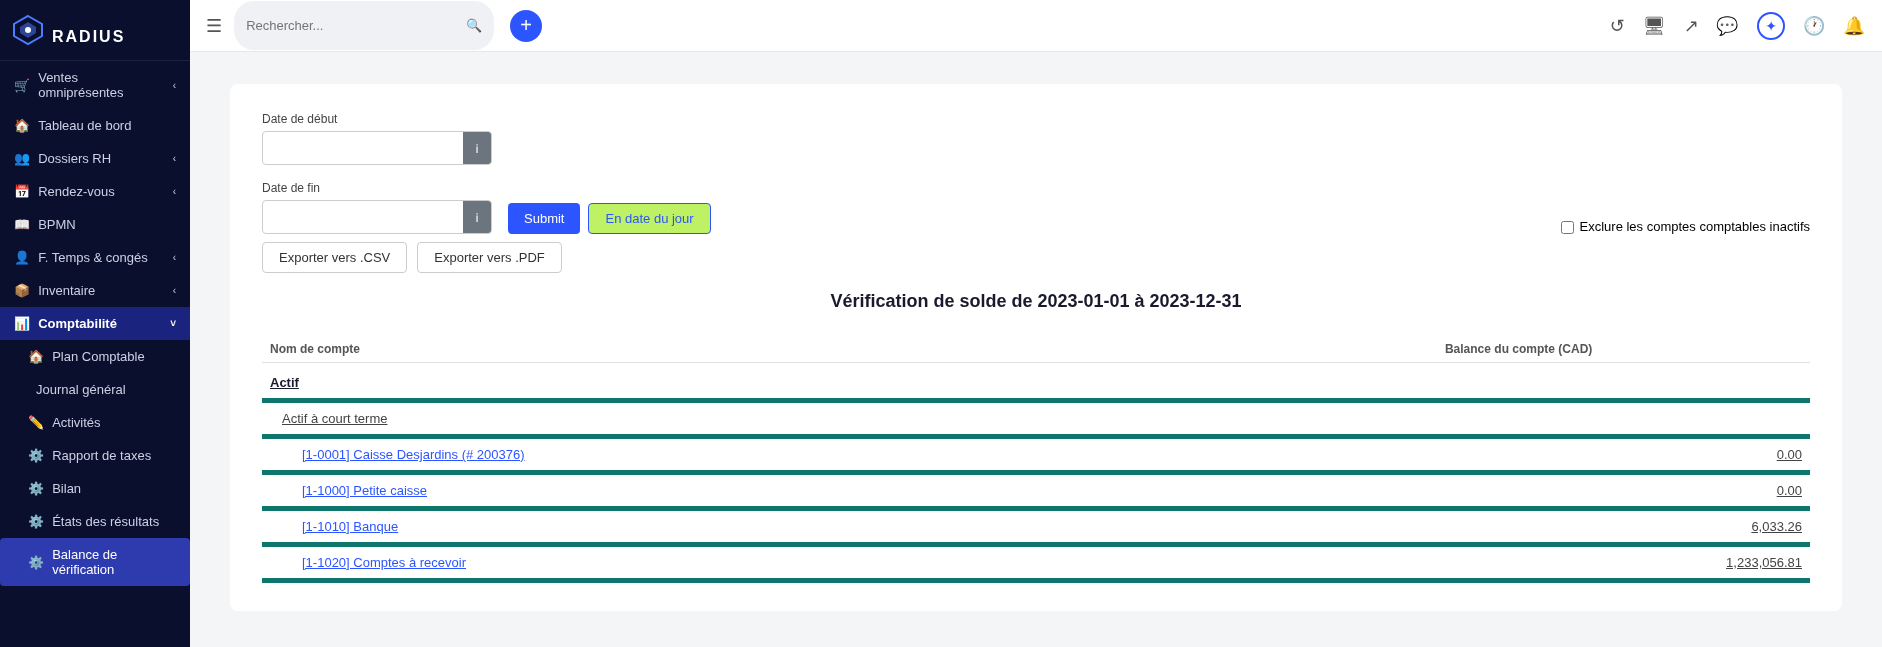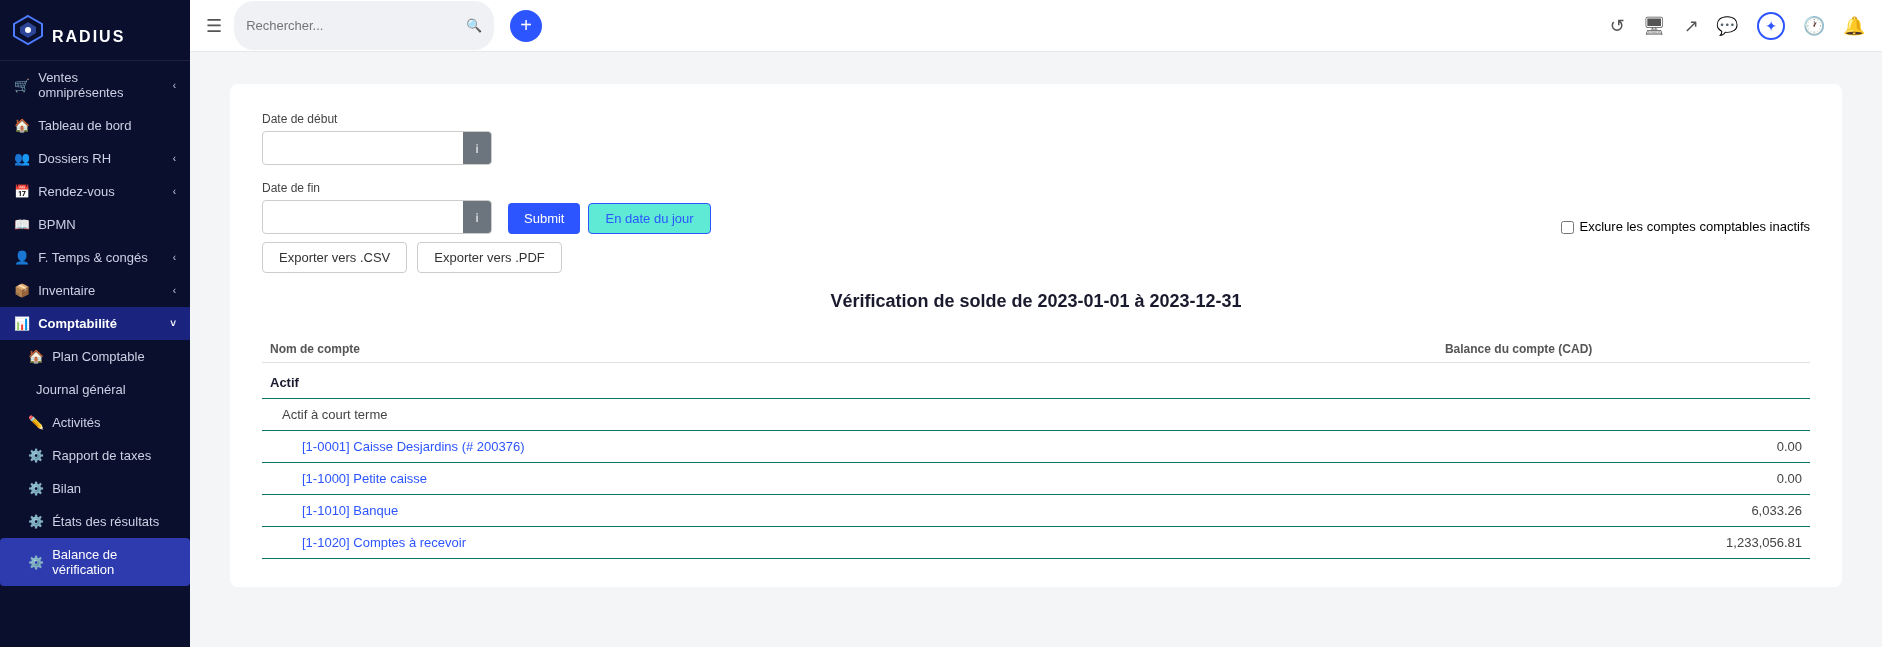--- a/index.html
+++ b/index.html
@@ -179,21 +179,21 @@
     .btn {
       padding: 7px 16px;
       border-radius: 4px;
       border: none;
       cursor: pointer;
       font-size: 13px;
       font-weight: 400;
     }
     .btn-primary { background: #2d55ff; color: #fff; }
     .btn-outline-secondary {
-      background: #5eead4;
+      background: #bef264;
       border: 1px solid #2d55ff;
       color: #2d55ff;
     }
     .btn-secondary-light {
       background: #fff;
       border: 1px solid #ccc;
       color: #333;
     }
     .export-row {
       display: flex;
@@ -222,21 +222,22 @@
       font-weight: 600;
       padding: 6px 8px;
       border-bottom: 1px solid #e0e0e0;
       margin-left: 12px;
     }
     .report-table th.right { text-align: center; }
     .report-table td {
       padding: 8px 8px;
       font-size: 13px;
       color: #333;
-      border-bottom: 1px solid #0f766e;
+      border-bottom: 5px solid #0f766e;
+      text-decoration: underline;
     }
     .report-table td.right { text-align: right; }
     .report-table tr.section-header td {
       font-weight: 600;
       color: #1a1a2e;
       font-size: 13px;
       padding-top: 12px;
     }
     .report-table tr.sub-section td {
       color: #444;

